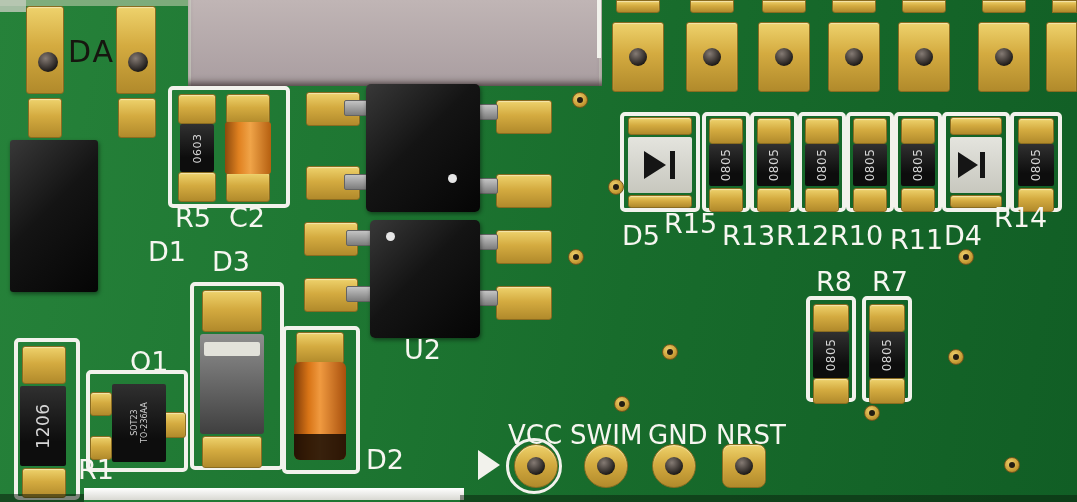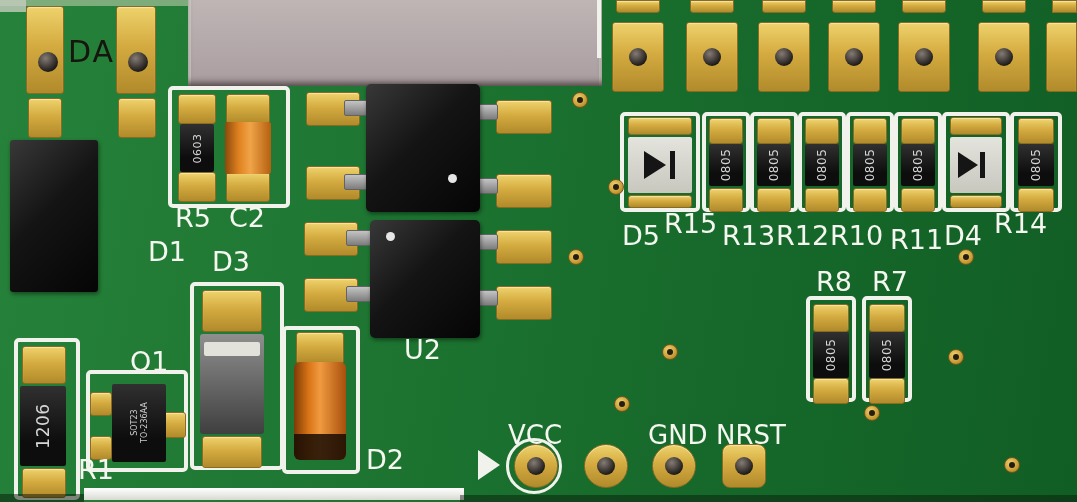--- a/index.html
+++ b/index.html
@@ -116,20 +116,21 @@
     <span class="mark" style="font-size:17px">1206</span>
   </div>
   <div class="label" style="left:78px;top:454px">R1</div>
 
   <div class="abs" style="left:84px;top:488px;width:380px;height:12px;background:linear-gradient(180deg,#ffffff,#d9d9d3)"></div>
   <div class="abs" style="left:460px;top:495px;width:617px;height:7px;background:rgba(8,22,8,.45)"></div>
   <div class="abs" style="left:0;top:494px;width:84px;height:8px;background:rgba(8,22,8,.5)"></div>
 
   <div class="tri" style="left:478px;top:450px;border-top:15px solid transparent;border-bottom:15px solid transparent;border-left:22px solid #f2f2ec"></div>
   <div class="label" style="left:508px;top:420px;font-size:26px">VCC</div>
+  <div class="label" style="left:570px;top:420px;font-size:26px">SWIM</div>
   <div class="label" style="left:648px;top:420px;font-size:26px">GND</div>
   <div class="label" style="left:716px;top:420px;font-size:26px">NRST</div>
   <div class="abs" style="left:506px;top:438px;width:56px;height:56px;border:3px solid #f2f2ec;border-radius:50%"></div>
   <div class="pad round" style="left:514px;top:444px;width:44px;height:44px"></div>
   <div class="pad round" style="left:584px;top:444px;width:44px;height:44px"></div>
   <div class="pad round" style="left:652px;top:444px;width:44px;height:44px"></div>
   <div class="pad" style="left:722px;top:444px;width:44px;height:44px;border-radius:8px"></div>
   <div class="hole" style="left:527px;top:457px;width:18px;height:18px"></div>
   <div class="hole" style="left:597px;top:457px;width:18px;height:18px"></div>
   <div class="hole" style="left:665px;top:457px;width:18px;height:18px"></div>
@@ -212,21 +213,21 @@
     </div>
   <div class="pad" style="left:1018px;top:188px;width:36px;height:24px"></div>
 
   <div class="label" style="left:622px;top:220px">D5</div>
   <div class="label" style="left:664px;top:208px">R15</div>
   <div class="label" style="left:722px;top:220px">R13</div>
   <div class="label" style="left:776px;top:220px">R12</div>
   <div class="label" style="left:830px;top:220px">R10</div>
   <div class="label" style="left:890px;top:224px">R11</div>
   <div class="label" style="left:944px;top:220px">D4</div>
-  <div class="label" style="left:994px;top:208px">R14</div>
+  <div class="label" style="left:994px;top:202px">R14</div>
 
   <div class="label" style="left:816px;top:266px">R8</div>
   <div class="label" style="left:872px;top:266px">R7</div>
   <div class="outline" style="left:806px;top:296px;width:50px;height:106px"></div>
   <div class="pad" style="left:813px;top:304px;width:36px;height:28px"></div>
   <div class="chip" style="left:813px;top:332px;width:36px;height:46px">
     <span class="mark">0805</span>
     </div>
   <div class="pad" style="left:813px;top:378px;width:36px;height:26px"></div>
   <div class="outline" style="left:862px;top:296px;width:50px;height:106px"></div>

